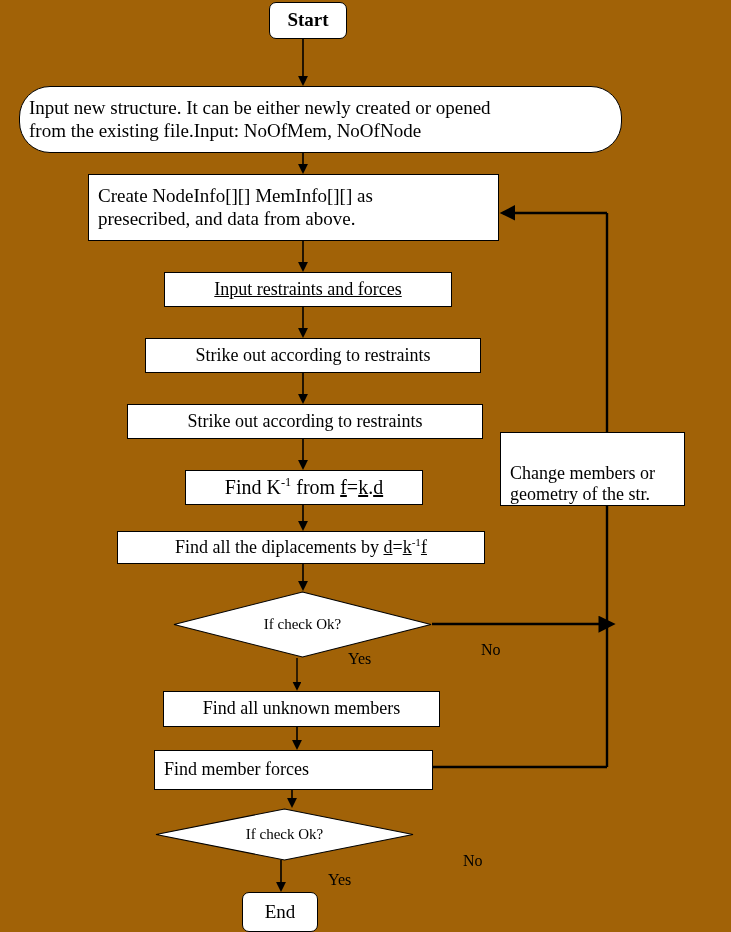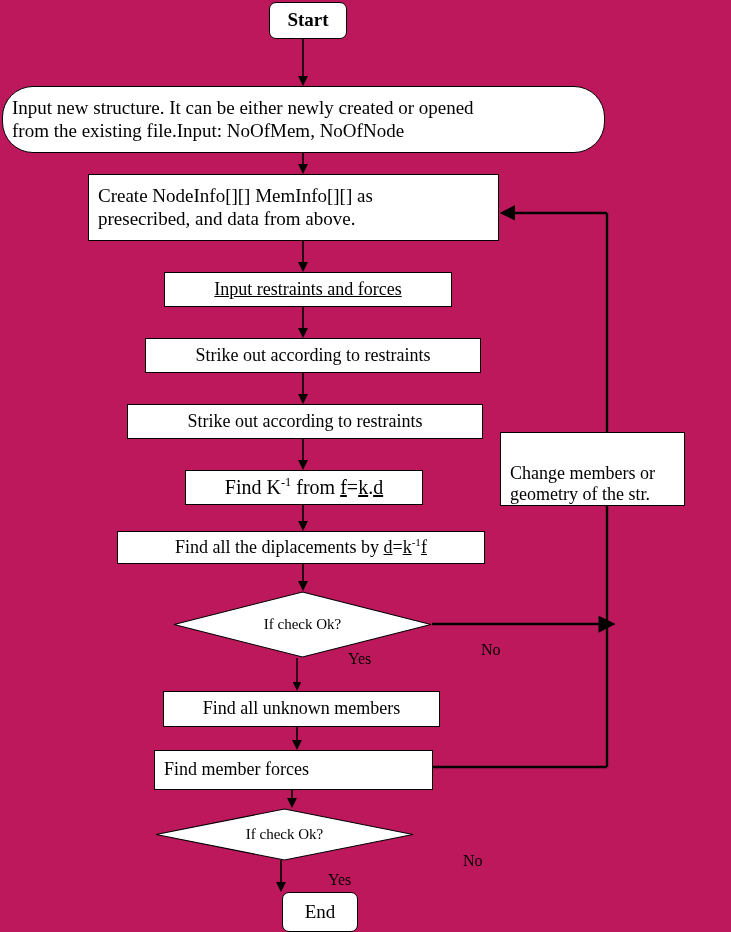--- a/index.html
+++ b/index.html
@@ -5,21 +5,21 @@
 <style>
   html, body {
     margin: 0;
     padding: 0;
     background: #ffffff;
   }
   #canvas {
     position: relative;
     width: 731px;
     height: 932px;
-    background: #be185d;
+    background: #a16207;
     overflow: hidden;
     font-family: "Liberation Serif", "DejaVu Serif", serif;
     color: #000000;
   }
   #edges {
     position: absolute;
     left: 0;
     top: 0;
     width: 731px;
     height: 932px;
@@ -131,21 +131,21 @@
 
     <line x1="607" y1="213" x2="607" y2="767" stroke="#000000" stroke-width="2.4"></line>
 
     <line x1="607" y1="213" x2="503" y2="213" stroke="#000000" stroke-width="2.4" marker-end="url(#arrowbig)"></line>
   </svg>
 
   <div class="node terminal" style="left:269px; top:2px; width:78px; height:37px; font-size:19px;">
     <span class="txt pad-center">Start</span>
   </div>
 
-  <div class="node process" style="left:2px; top:86px; width:603px; height:67px; font-size:19px;border-radius:31px;">
+  <div class="node process" style="left:19px; top:86px; width:603px; height:67px; font-size:19px;border-radius:31px;">
     <span class="txt pad-left">
       <span>Input new structure. It can be either newly created or opened</span><br>
       <span>from the existing file.Input: NoOfMem, NoOfNode</span>
     </span>
   </div>
 
   <div class="node process" style="left:88px; top:174px; width:411px; height:67px; font-size:19px;">
     <span class="txt pad-left">
       <span>Create NodeInfo[][] MemInfo[][] as</span><br>
       <span>presecribed, and data from above.</span>
@@ -194,21 +194,21 @@
     <div class="diamond-label">If check Ok?</div>
   </div>
 
   <div class="node process" style="left:500px; top:432px; width:185px; height:74px; font-size:18px;align-items:flex-end;">
     <span class="txt pad-left">
       <span>Change members or</span><br>
       <span>geometry of the str.</span>
     </span>
   </div>
 
-  <div class="node terminal" style="left:242px; top:892px; width:76px; height:40px; font-size:19px; font-weight:normal;margin-left:40px;">
+  <div class="node terminal" style="left:242px; top:892px; width:76px; height:40px; font-size:19px; font-weight:normal;">
     <span class="txt pad-center">End</span>
   </div>
 
   <div class="edge-label" style="left:348px; top:650px;">Yes</div>
   <div class="edge-label" style="left:481px; top:641px;">No</div>
   <div class="edge-label" style="left:328px; top:871px;">Yes</div>
   <div class="edge-label" style="left:463px; top:852px;">No</div>
 
 </div>
 

